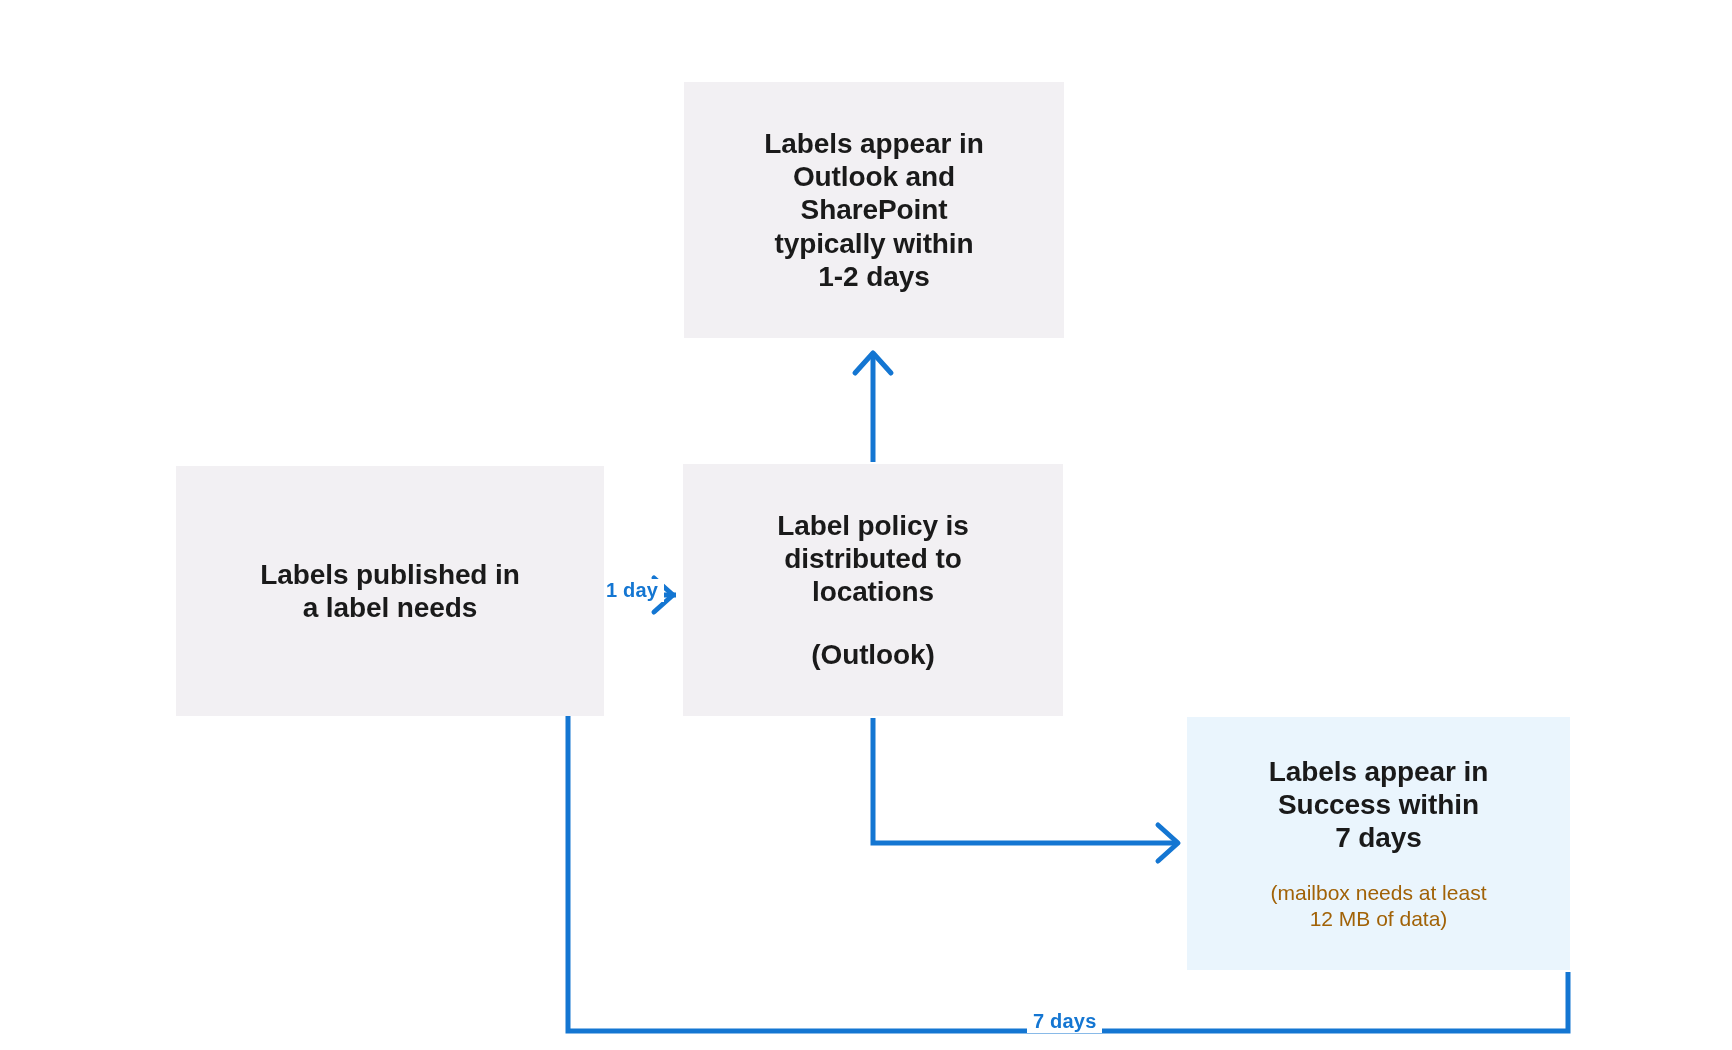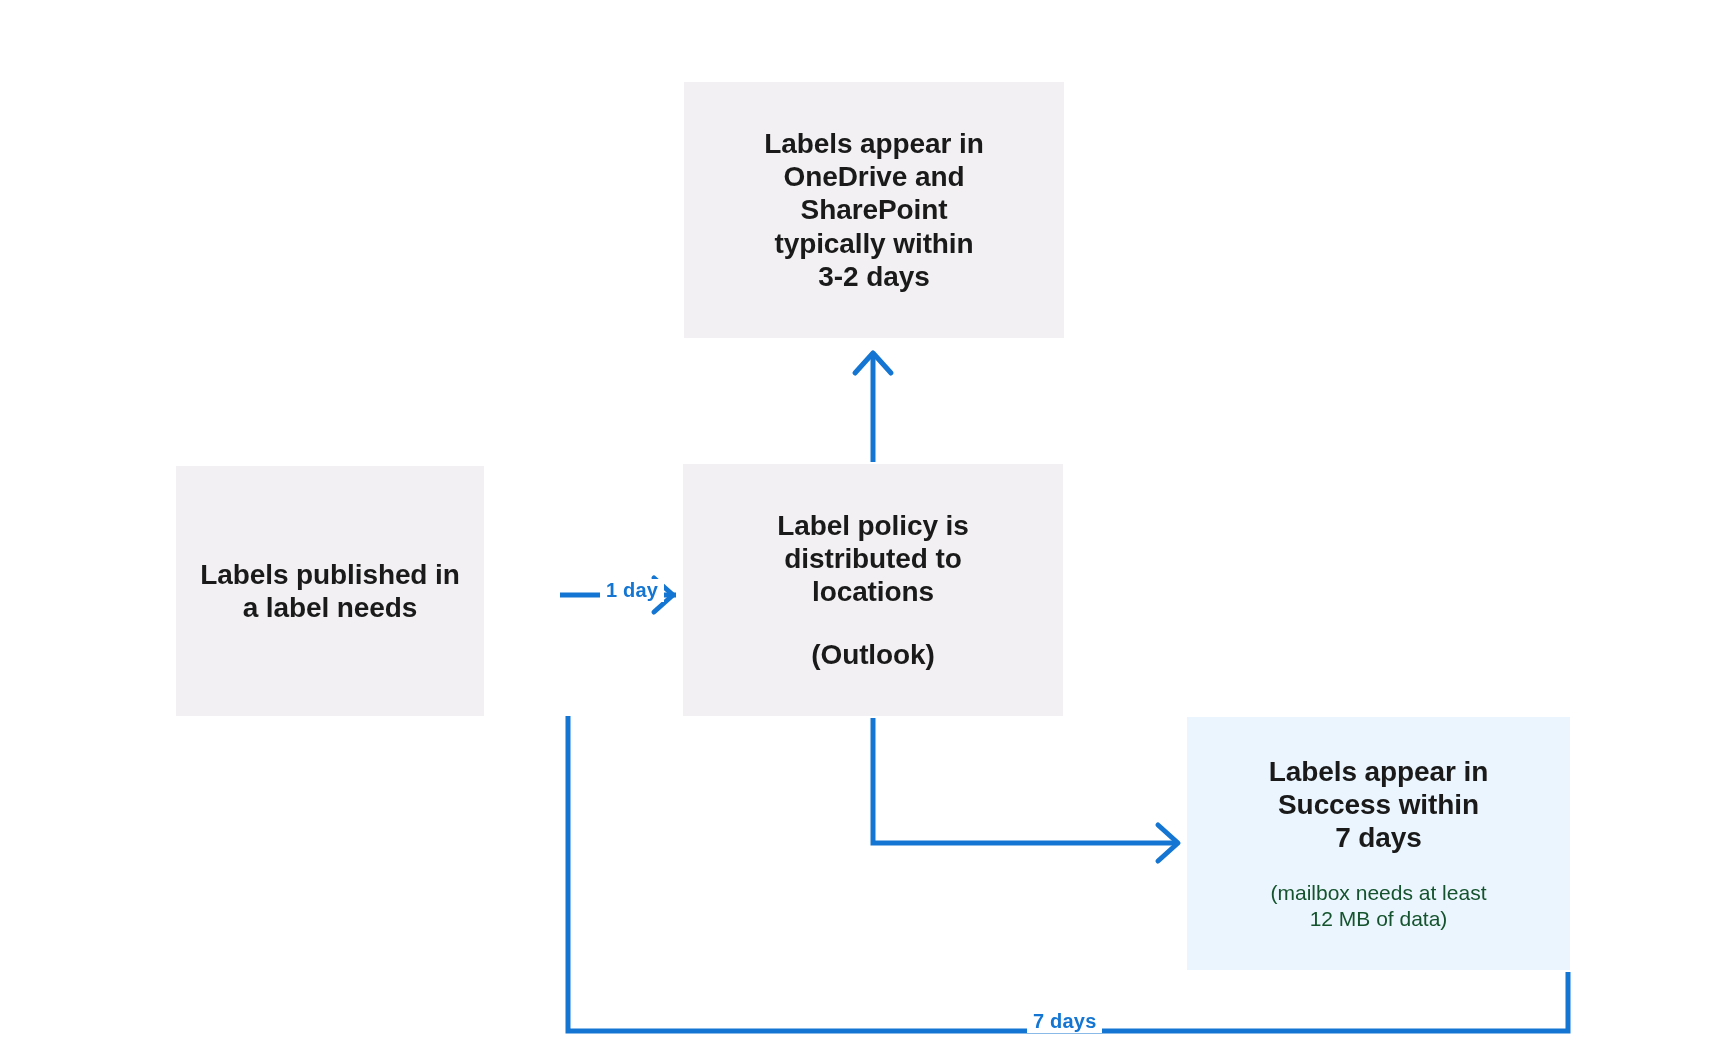--- a/index.html
+++ b/index.html
@@ -47,35 +47,35 @@
     letter-spacing: -0.1px;
   }
   .node .sub {
     font-size: 28px;
     font-weight: 700;
     letter-spacing: -0.1px;
   }
   .node .note {
     font-size: 21px;
     font-weight: 400;
-    color: #14532d;
+    color: #a16207;
     line-height: 1.25;
   }
   .gap-block { height: 30px; }
   .note-gap { height: 26px; }
 
   #node-top {
     left: 684px;  top: 82px;
     width: 380px; height: 256px;
     background: #f2f0f3;
     padding: 0 14px;
   }
   #node-left {
     left: 176px; top: 466px;
-    width: 308px; height: 250px;
+    width: 428px; height: 250px;
     background: #f2f0f3;
     padding: 0 14px;
   }
   #node-mid {
     left: 683px; top: 464px;
     width: 380px; height: 252px;
     background: #f2f0f3;
     padding: 0 24px;
   }
   #node-outlook {
@@ -127,24 +127,24 @@
       </g>
     </g>
   </svg>
 
   <div class="edge-label" id="label-1day">1 day</div>
 
   <div class="edge-label" id="label-7days">7 days</div>
 
   <div class="node" id="node-top">
     <span class="line title">Labels appear in</span>
-    <span class="line title">OneDrive and</span>
+    <span class="line title">Outlook and</span>
     <span class="line title">SharePoint</span>
     <span class="line title">typically within</span>
-    <span class="line title">3-2 days</span>
+    <span class="line title">1-2 days</span>
   </div>
 
   <div class="node" id="node-left">
     <span class="line title">Labels published in</span>
     <span class="line title">a label needs</span>
   </div>
 
   <div class="node" id="node-mid">
     <span class="line title">Label policy is</span>
     <span class="line title">distributed to</span>

